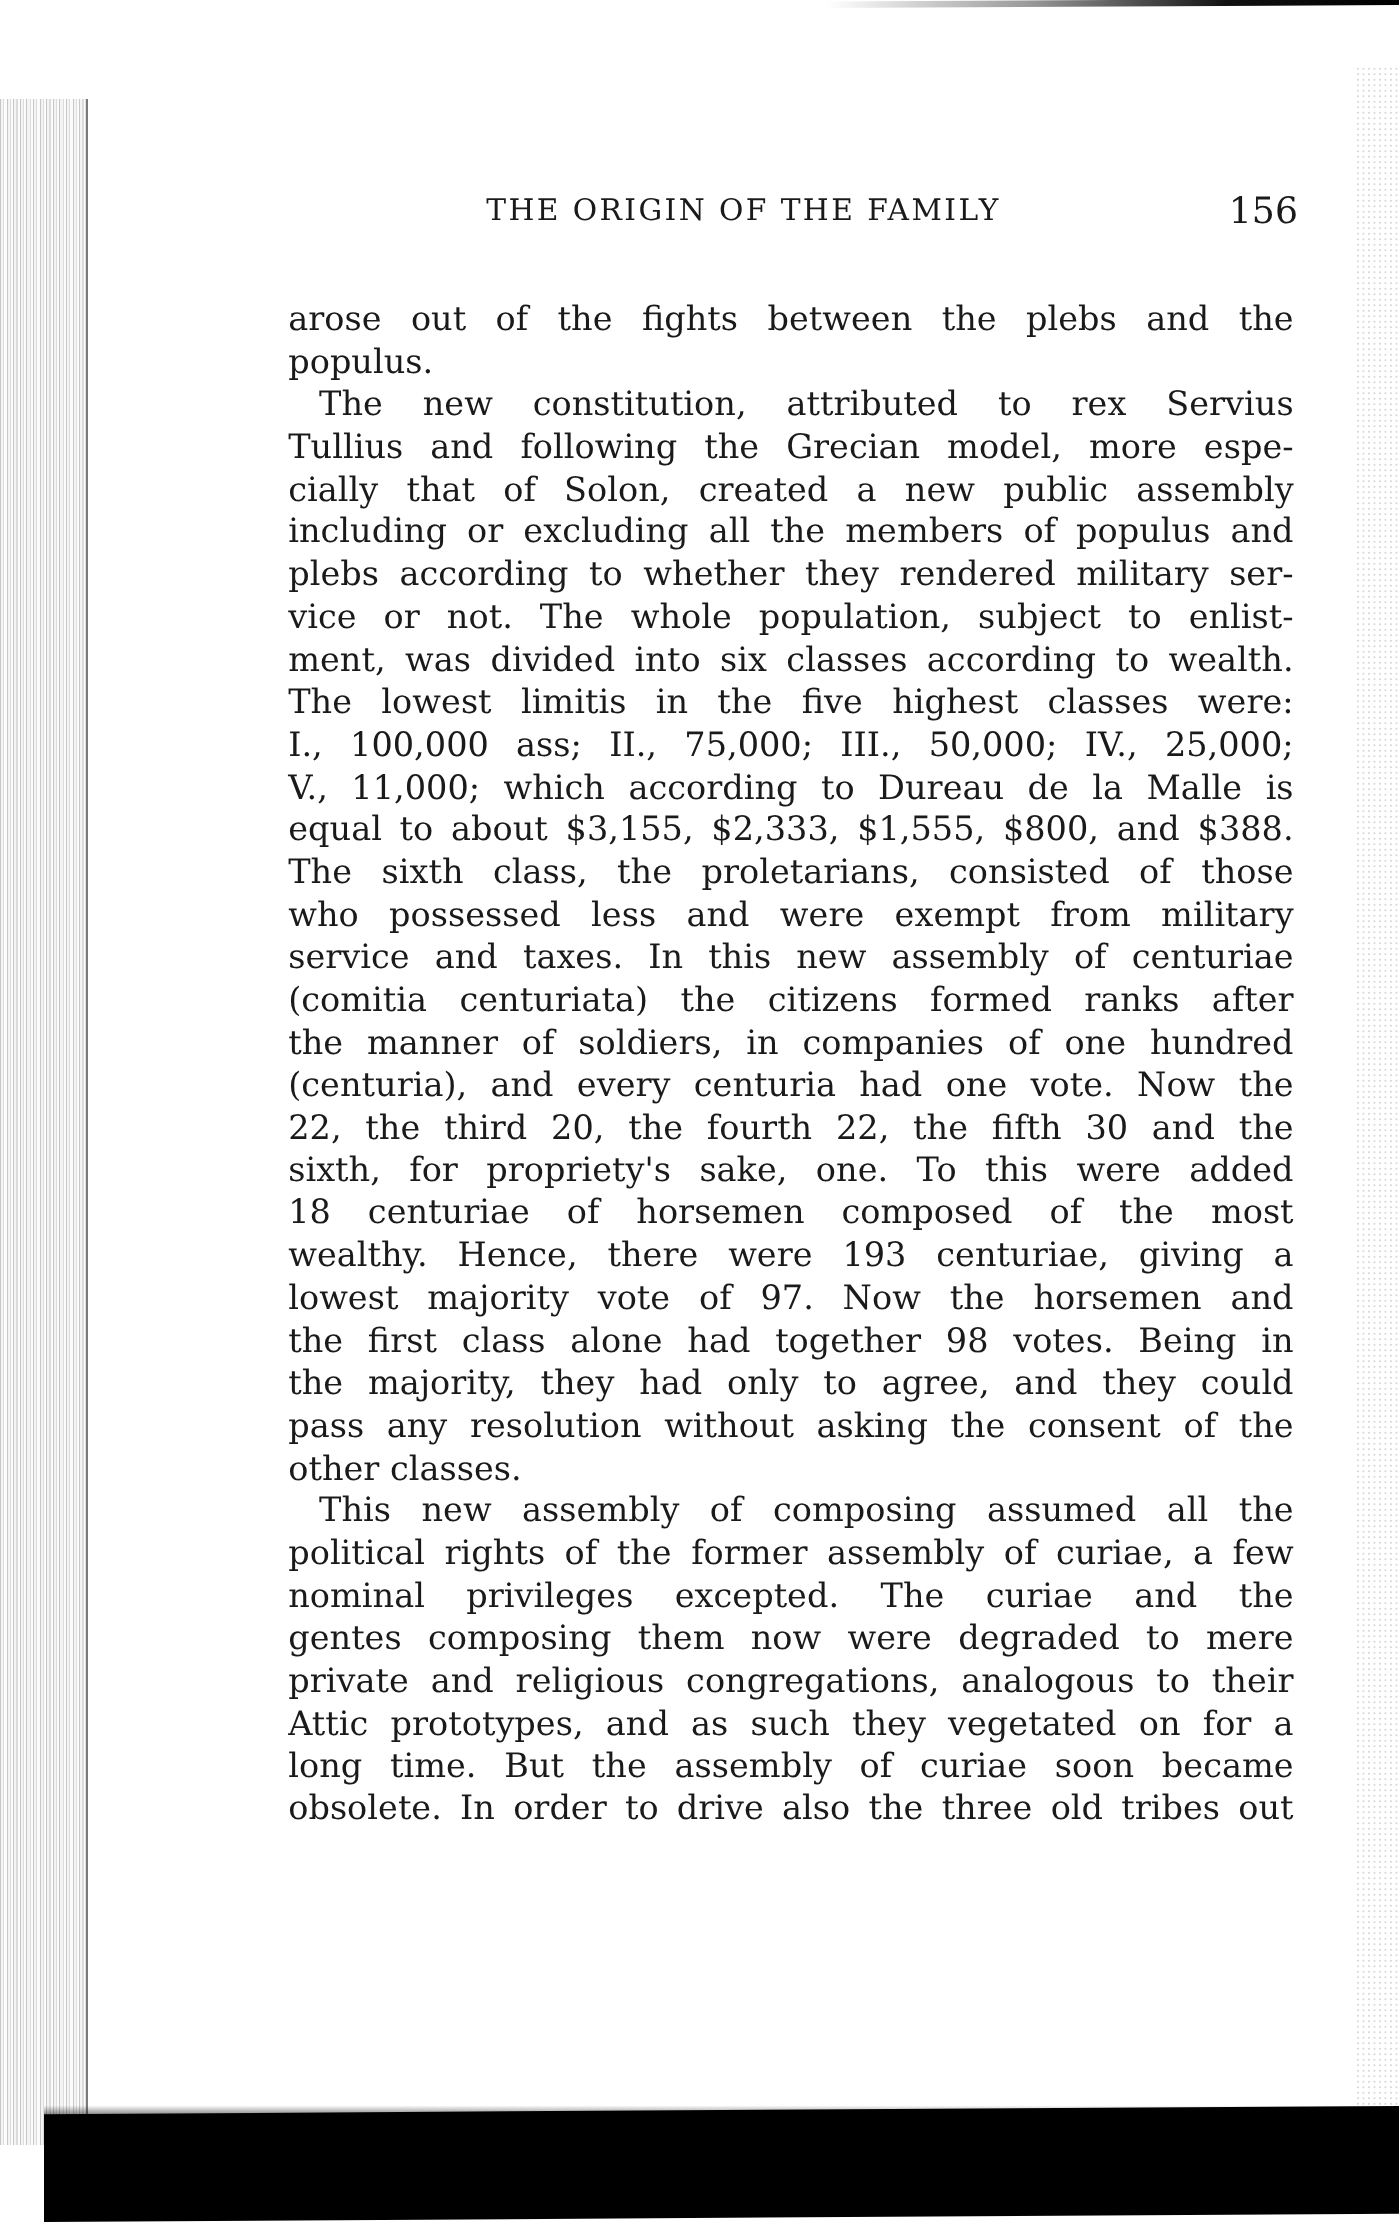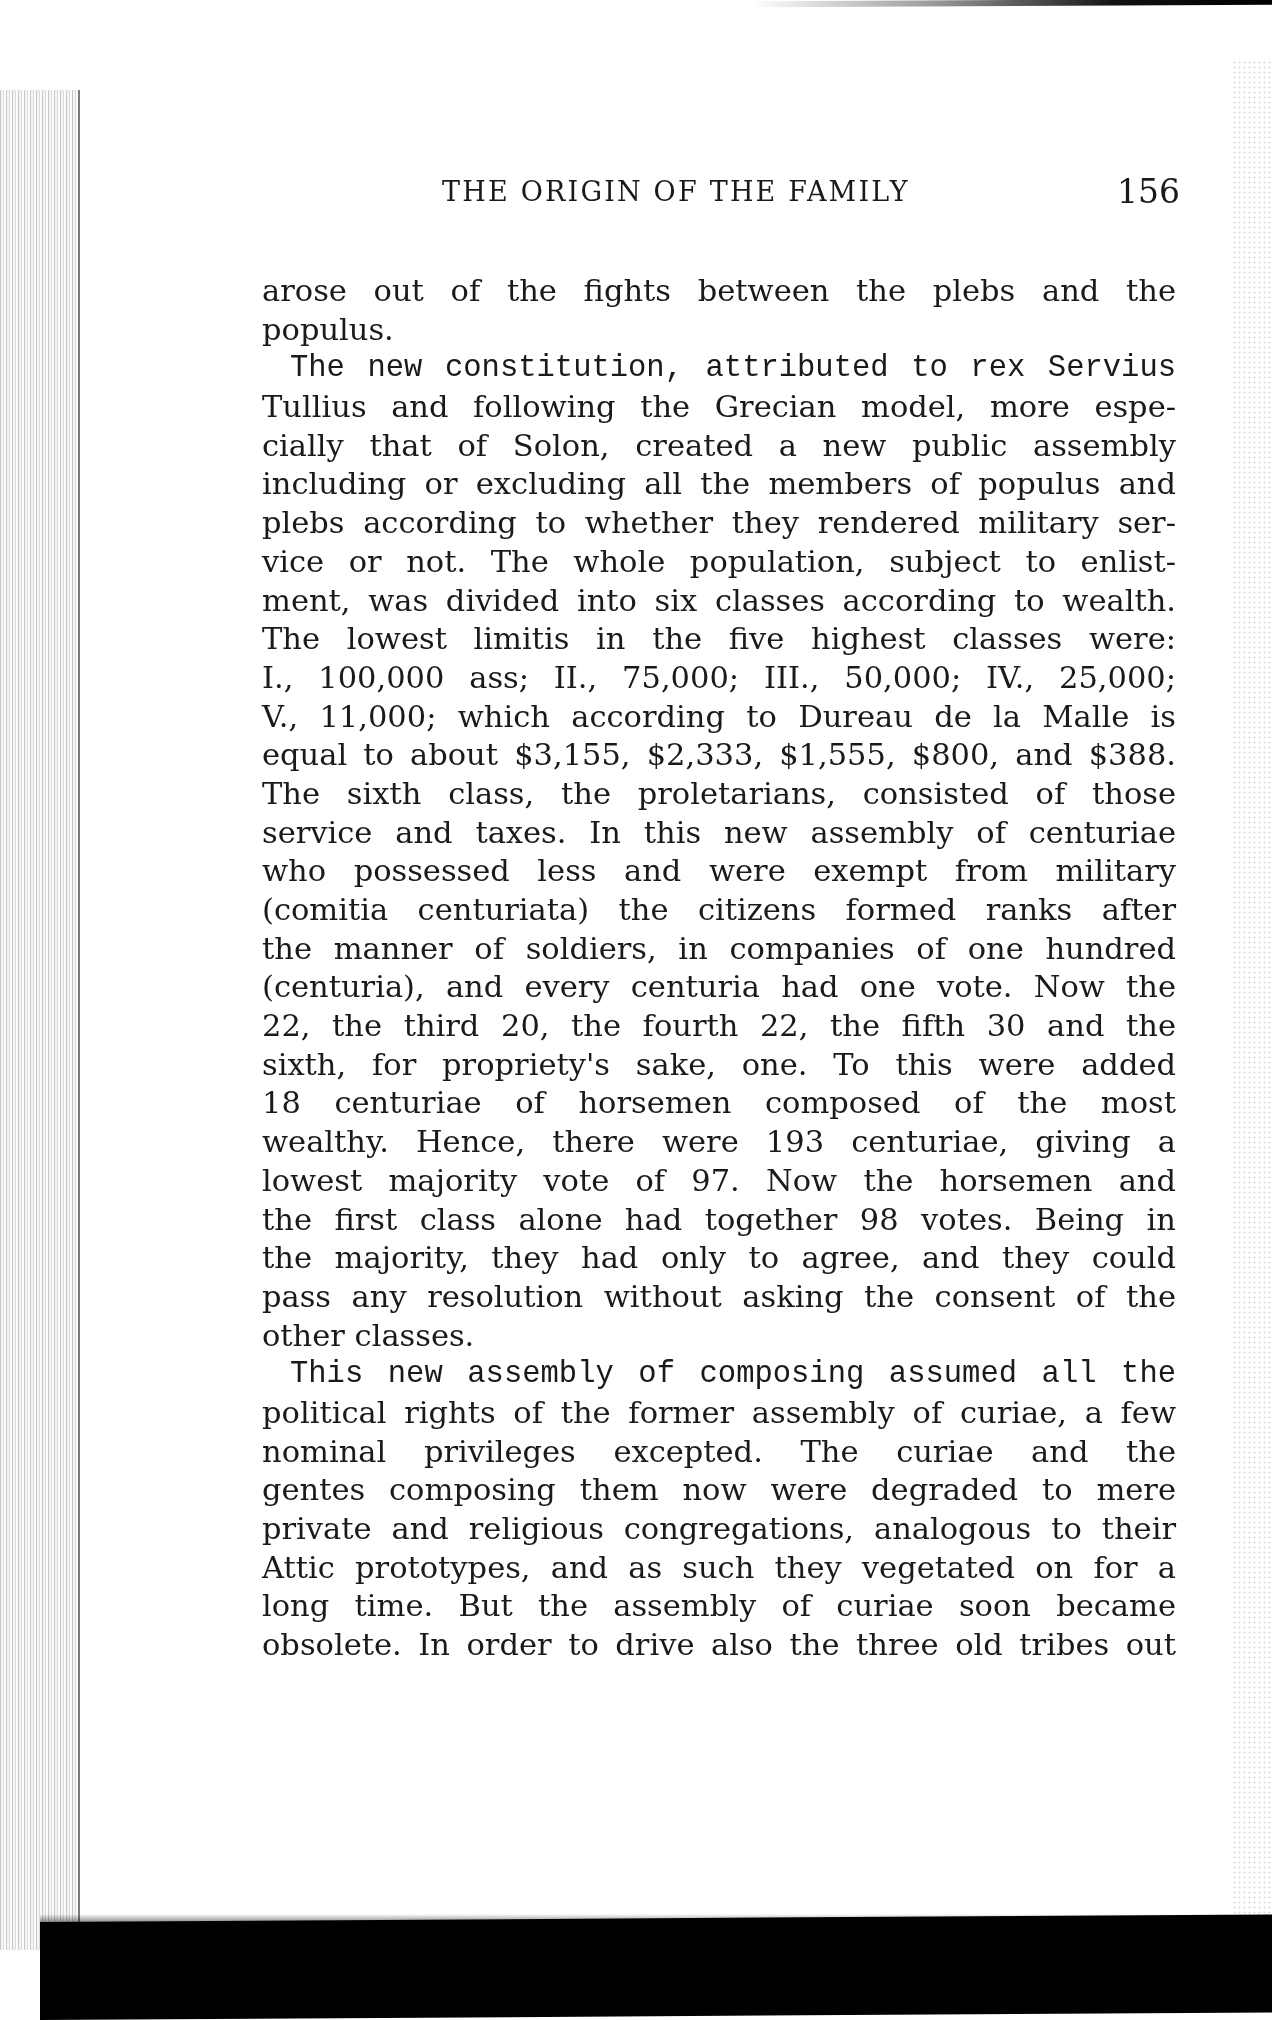--- a/index.html
+++ b/index.html
@@ -15,21 +15,21 @@
     background: linear-gradient(90deg, #ffffff 0%, #9a9a9a 35%, #111 70%, #000 100%); transform:skewY(-0.3deg); }
   .bottom-band { position:absolute; left:40px; right:0; bottom:0; height:98px; background:#000; transform:skewY(-0.35deg); transform-origin:left bottom; }
   .bottom-band-top { position:absolute; left:40px; right:0; bottom:96px; height:10px;
     background: linear-gradient(180deg, rgba(0,0,0,0), rgba(0,0,0,.55)); }
   .running-head { position:absolute; top:176px; left:262px; width:912px; height:36px; }
   .running-title { position:absolute; left:180px; top:0; font-size:27px; letter-spacing:2.2px; font-weight:normal; }
   .page-number { position:absolute; right:-6px; top:-4px; font-size:33px; }
   .body-text { position:absolute; top:240px; left:262px; width:914px; font-size:30.5px; line-height:38.7px;margin-top:32px; }
   .line { display:block; white-space:nowrap; text-align:justify; text-align-last:justify; height:38.7px; }
   .line.last { text-align-last:left; }
-  .line.indent { padding-left:28px;font-family:Liberation Mono, monospace; }
+  .line.indent { padding-left:28px; }
 </style>
 </head>
 <body>
 
 <div class="top-rule"></div>
 <div class="left-gutter"></div>
 <div class="left-gutter-line"></div>
 <div class="right-edge"></div>
 
 <div class="running-head">
@@ -45,22 +45,22 @@
     <span class="line">cially that of Solon, created a new public assembly</span>
     <span class="line">including or excluding all the members of populus and</span>
     <span class="line">plebs according to whether they rendered military ser-</span>
     <span class="line">vice or not. The whole population, subject to enlist-</span>
     <span class="line">ment, was divided into six classes according to wealth.</span>
     <span class="line">The lowest limitis in the five highest classes were:</span>
     <span class="line">I., 100,000 ass; II., 75,000; III., 50,000; IV., 25,000;</span>
     <span class="line">V., 11,000; which according to Dureau de la Malle is</span>
     <span class="line">equal to about $3,155, $2,333, $1,555, $800, and $388.</span>
     <span class="line">The sixth class, the proletarians, consisted of those</span>
+    <span class="line">who possessed less and were exempt from military</span>
     <span class="line">service and taxes. In this new assembly of centuriae</span>
-    <span class="line">who possessed less and were exempt from military</span>
     <span class="line">(comitia centuriata) the citizens formed ranks after</span>
     <span class="line">the manner of soldiers, in companies of one hundred</span>
     <span class="line">(centuria), and every centuria had one vote. Now the</span>
     <span class="line">22, the third 20, the fourth 22, the fifth 30 and the</span>
     <span class="line">sixth, for propriety's sake, one. To this were added</span>
     <span class="line">18 centuriae of horsemen composed of the most</span>
     <span class="line">wealthy. Hence, there were 193 centuriae, giving a</span>
     <span class="line">lowest majority vote of 97. Now the horsemen and</span>
     <span class="line">the first class alone had together 98 votes. Being in</span>
     <span class="line">the majority, they had only to agree, and they could</span>

